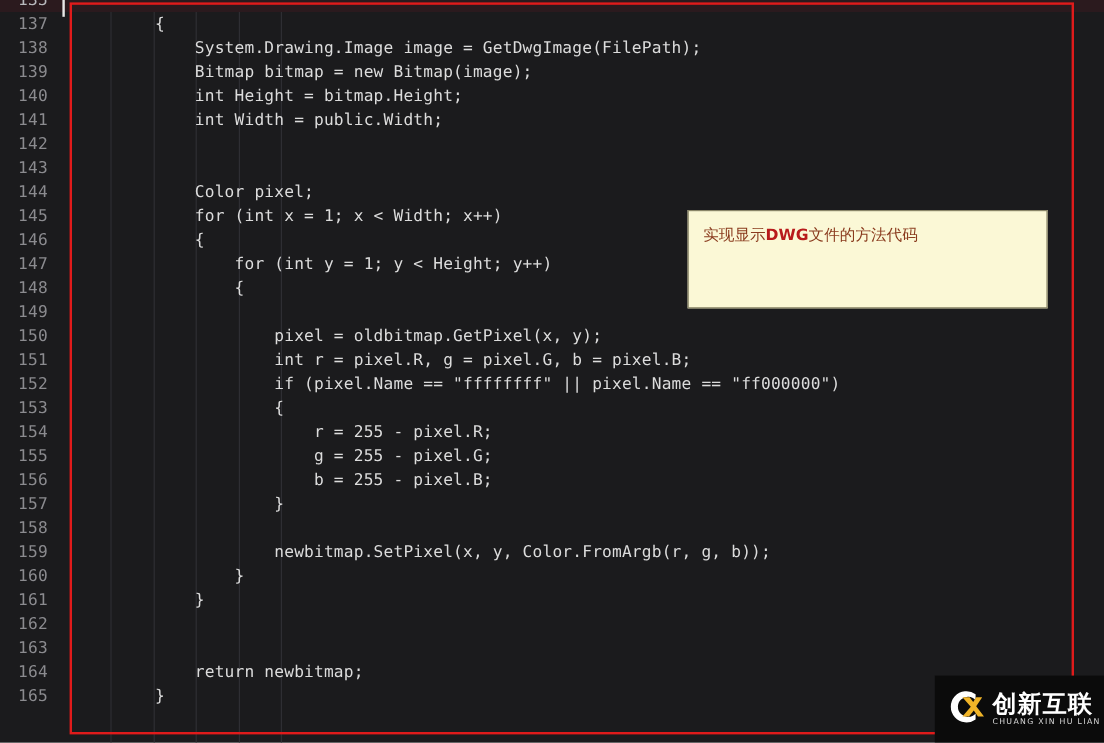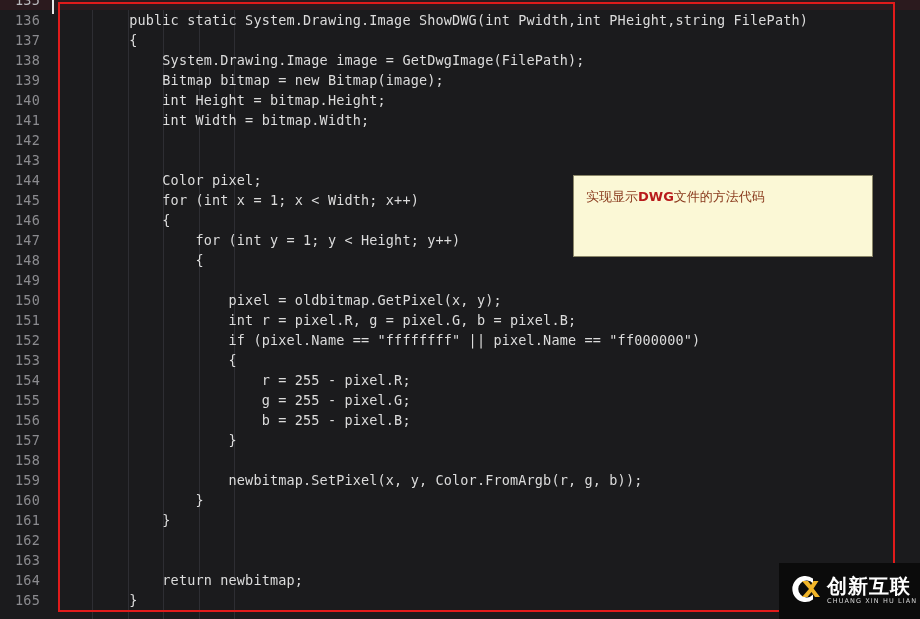--- a/index.html
+++ b/index.html
@@ -154,26 +154,25 @@
   <div id="editor">
 
     <div class="guide" style="left:92px"></div>
     <div class="guide" style="left:128px"></div>
     <div class="guide" style="left:163px"></div>
     <div class="guide" style="left:199px"></div>
     <div class="guide" style="left:234px"></div>
 
     <div class="code-rows" id="code-rows">
         <div class="row current"><span class="ln">135</span><span class="code"></span></div>
-        <div class="row"><span class="ln">136</span><span class="code">        public static System.Drawing.Image ShowDWG(int Pwidth,int PHeight,string FilePath)</span></div>
         <div class="row"><span class="ln">137</span><span class="code">        {</span></div>
         <div class="row"><span class="ln">138</span><span class="code">            System.Drawing.Image image = GetDwgImage(FilePath);</span></div>
         <div class="row"><span class="ln">139</span><span class="code">            Bitmap bitmap = new Bitmap(image);</span></div>
         <div class="row"><span class="ln">140</span><span class="code">            int Height = bitmap.Height;</span></div>
-        <div class="row"><span class="ln">141</span><span class="code">            int Width = bitmap.Width;</span></div>
+        <div class="row"><span class="ln">141</span><span class="code">            int Width = public.Width;</span></div>
         <div class="row"><span class="ln">142</span></div>
         <div class="row"><span class="ln">143</span></div>
         <div class="row"><span class="ln">144</span><span class="code">            Color pixel;</span></div>
         <div class="row"><span class="ln">145</span><span class="code">            for (int x = 1; x &lt; Width; x++)</span></div>
         <div class="row"><span class="ln">146</span><span class="code">            {</span></div>
         <div class="row"><span class="ln">147</span><span class="code">                for (int y = 1; y &lt; Height; y++)</span></div>
         <div class="row"><span class="ln">148</span><span class="code">                {</span></div>
         <div class="row"><span class="ln">149</span><span class="code"></span></div>
         <div class="row"><span class="ln">150</span><span class="code">                    pixel = oldbitmap.GetPixel(x, y);</span></div>
         <div class="row"><span class="ln">151</span><span class="code">                    int r = pixel.R, g = pixel.G, b = pixel.B;</span></div>

